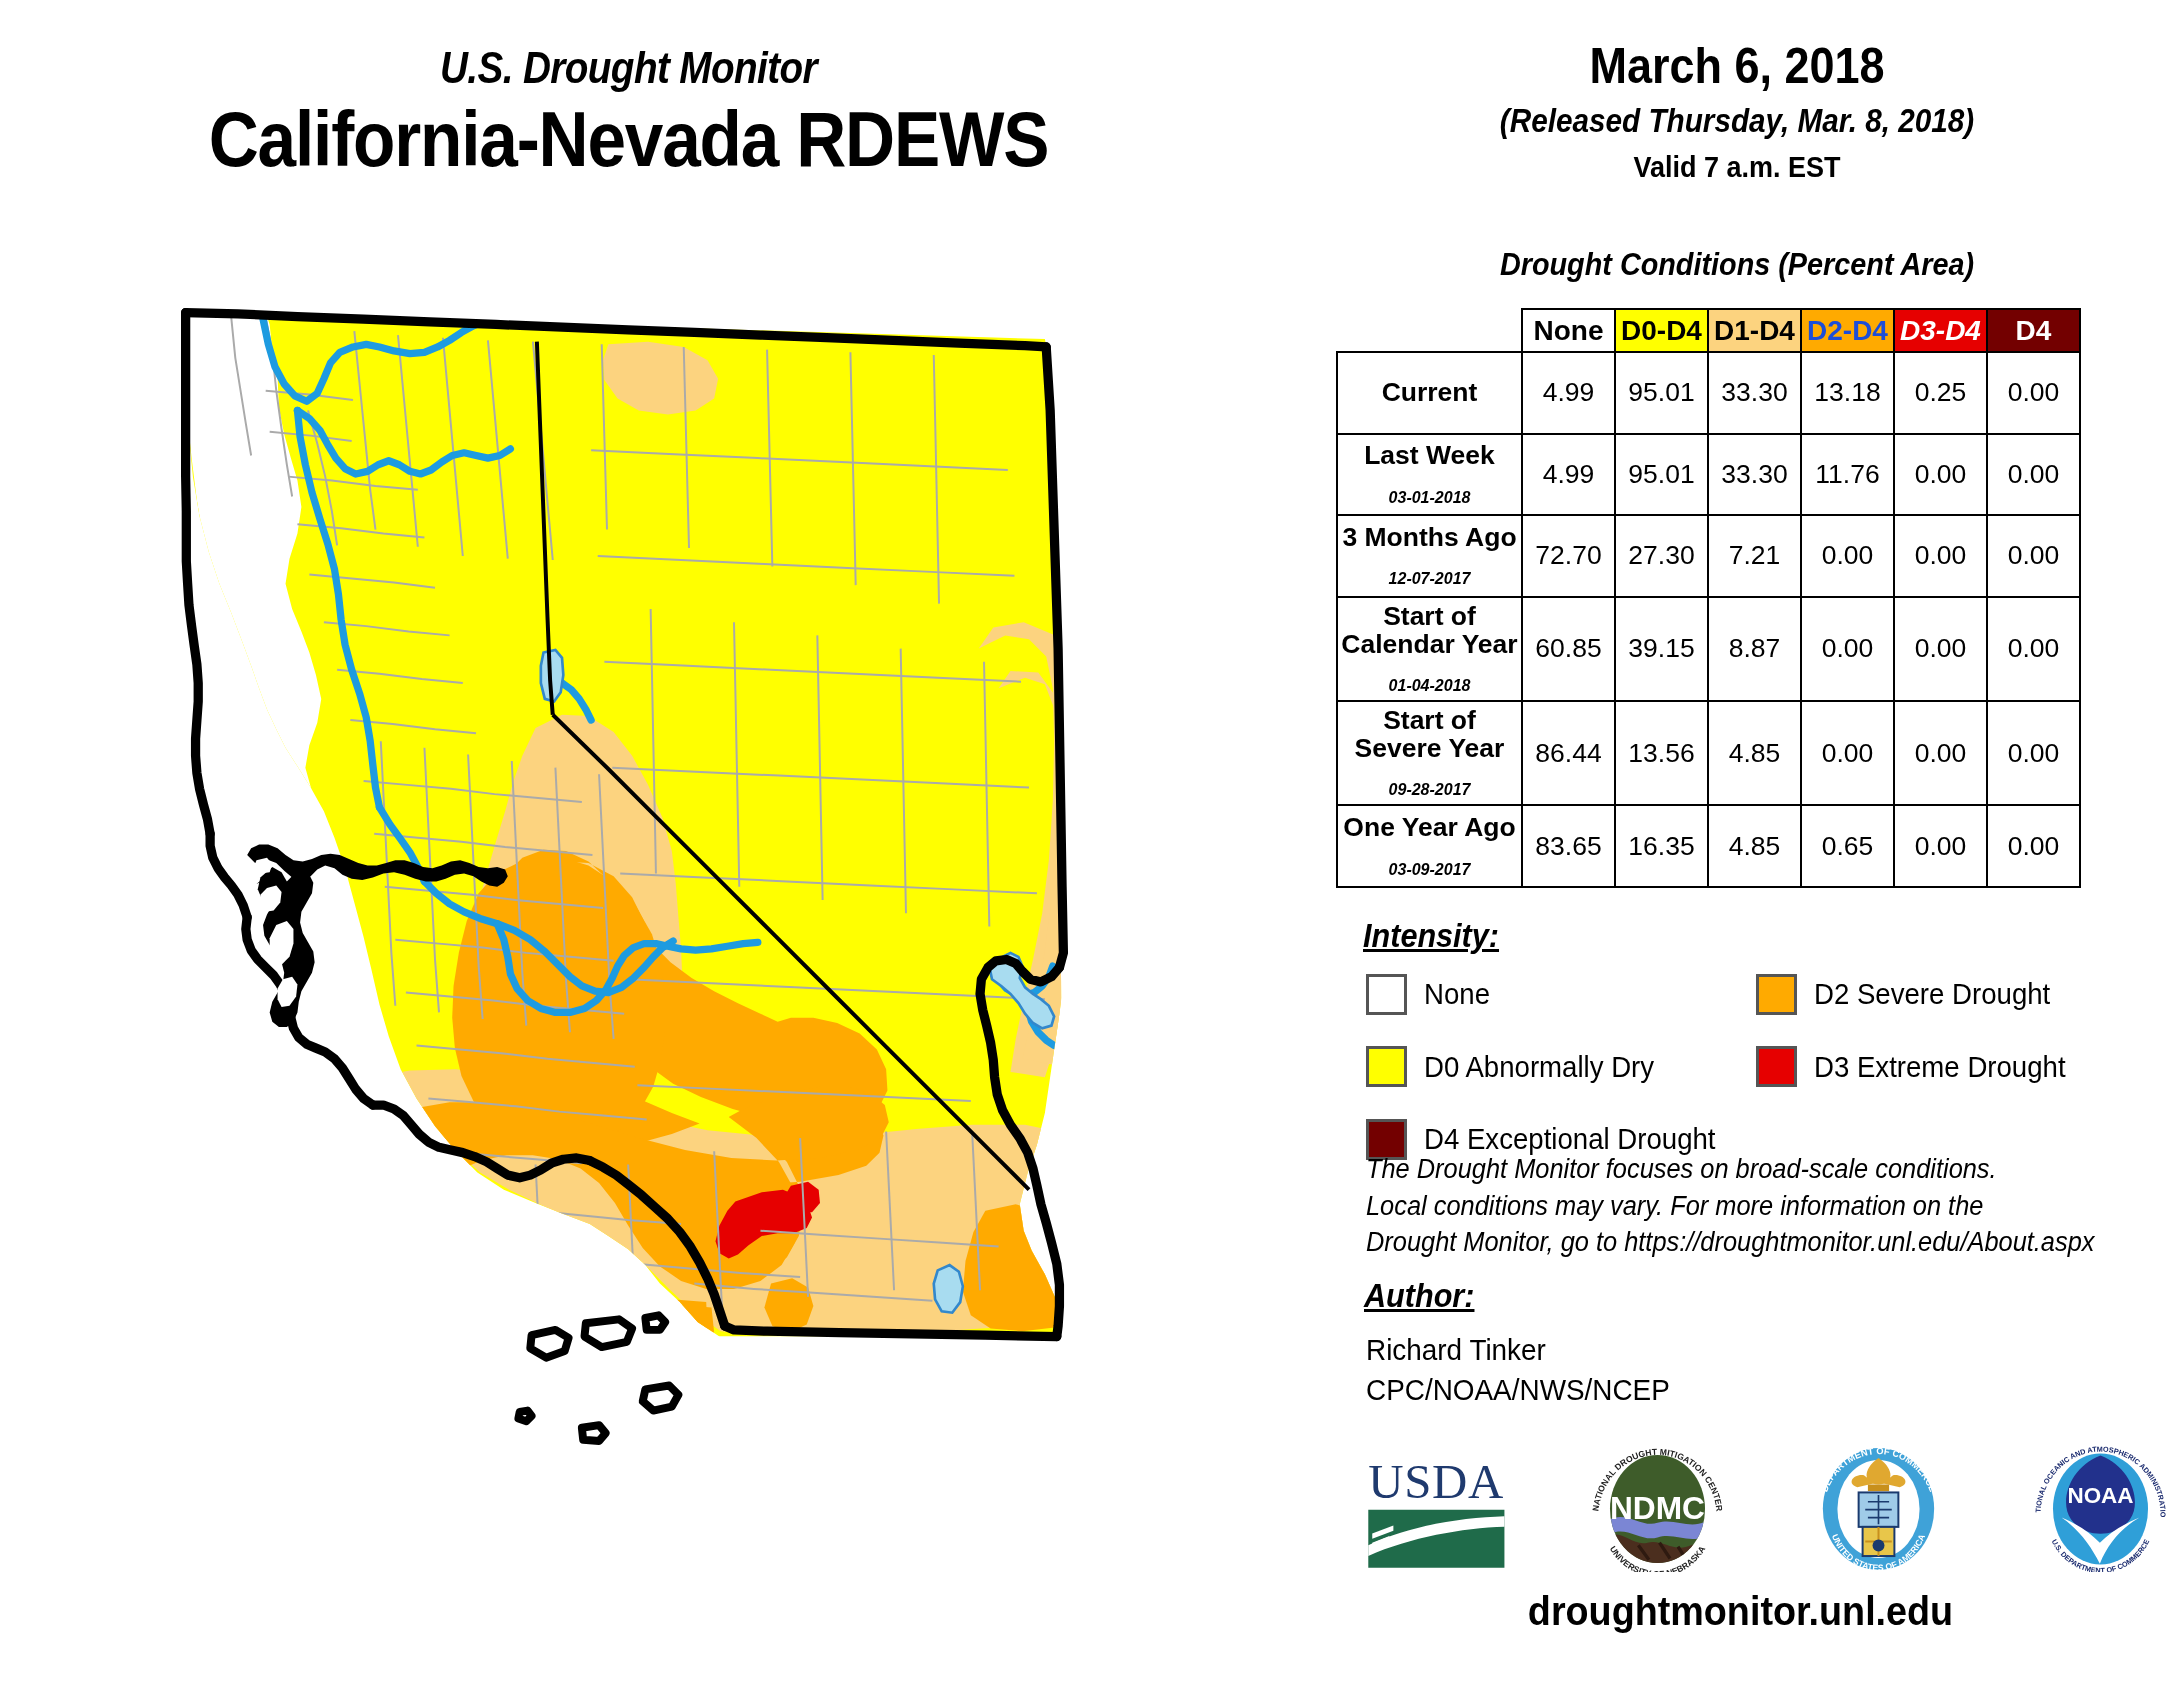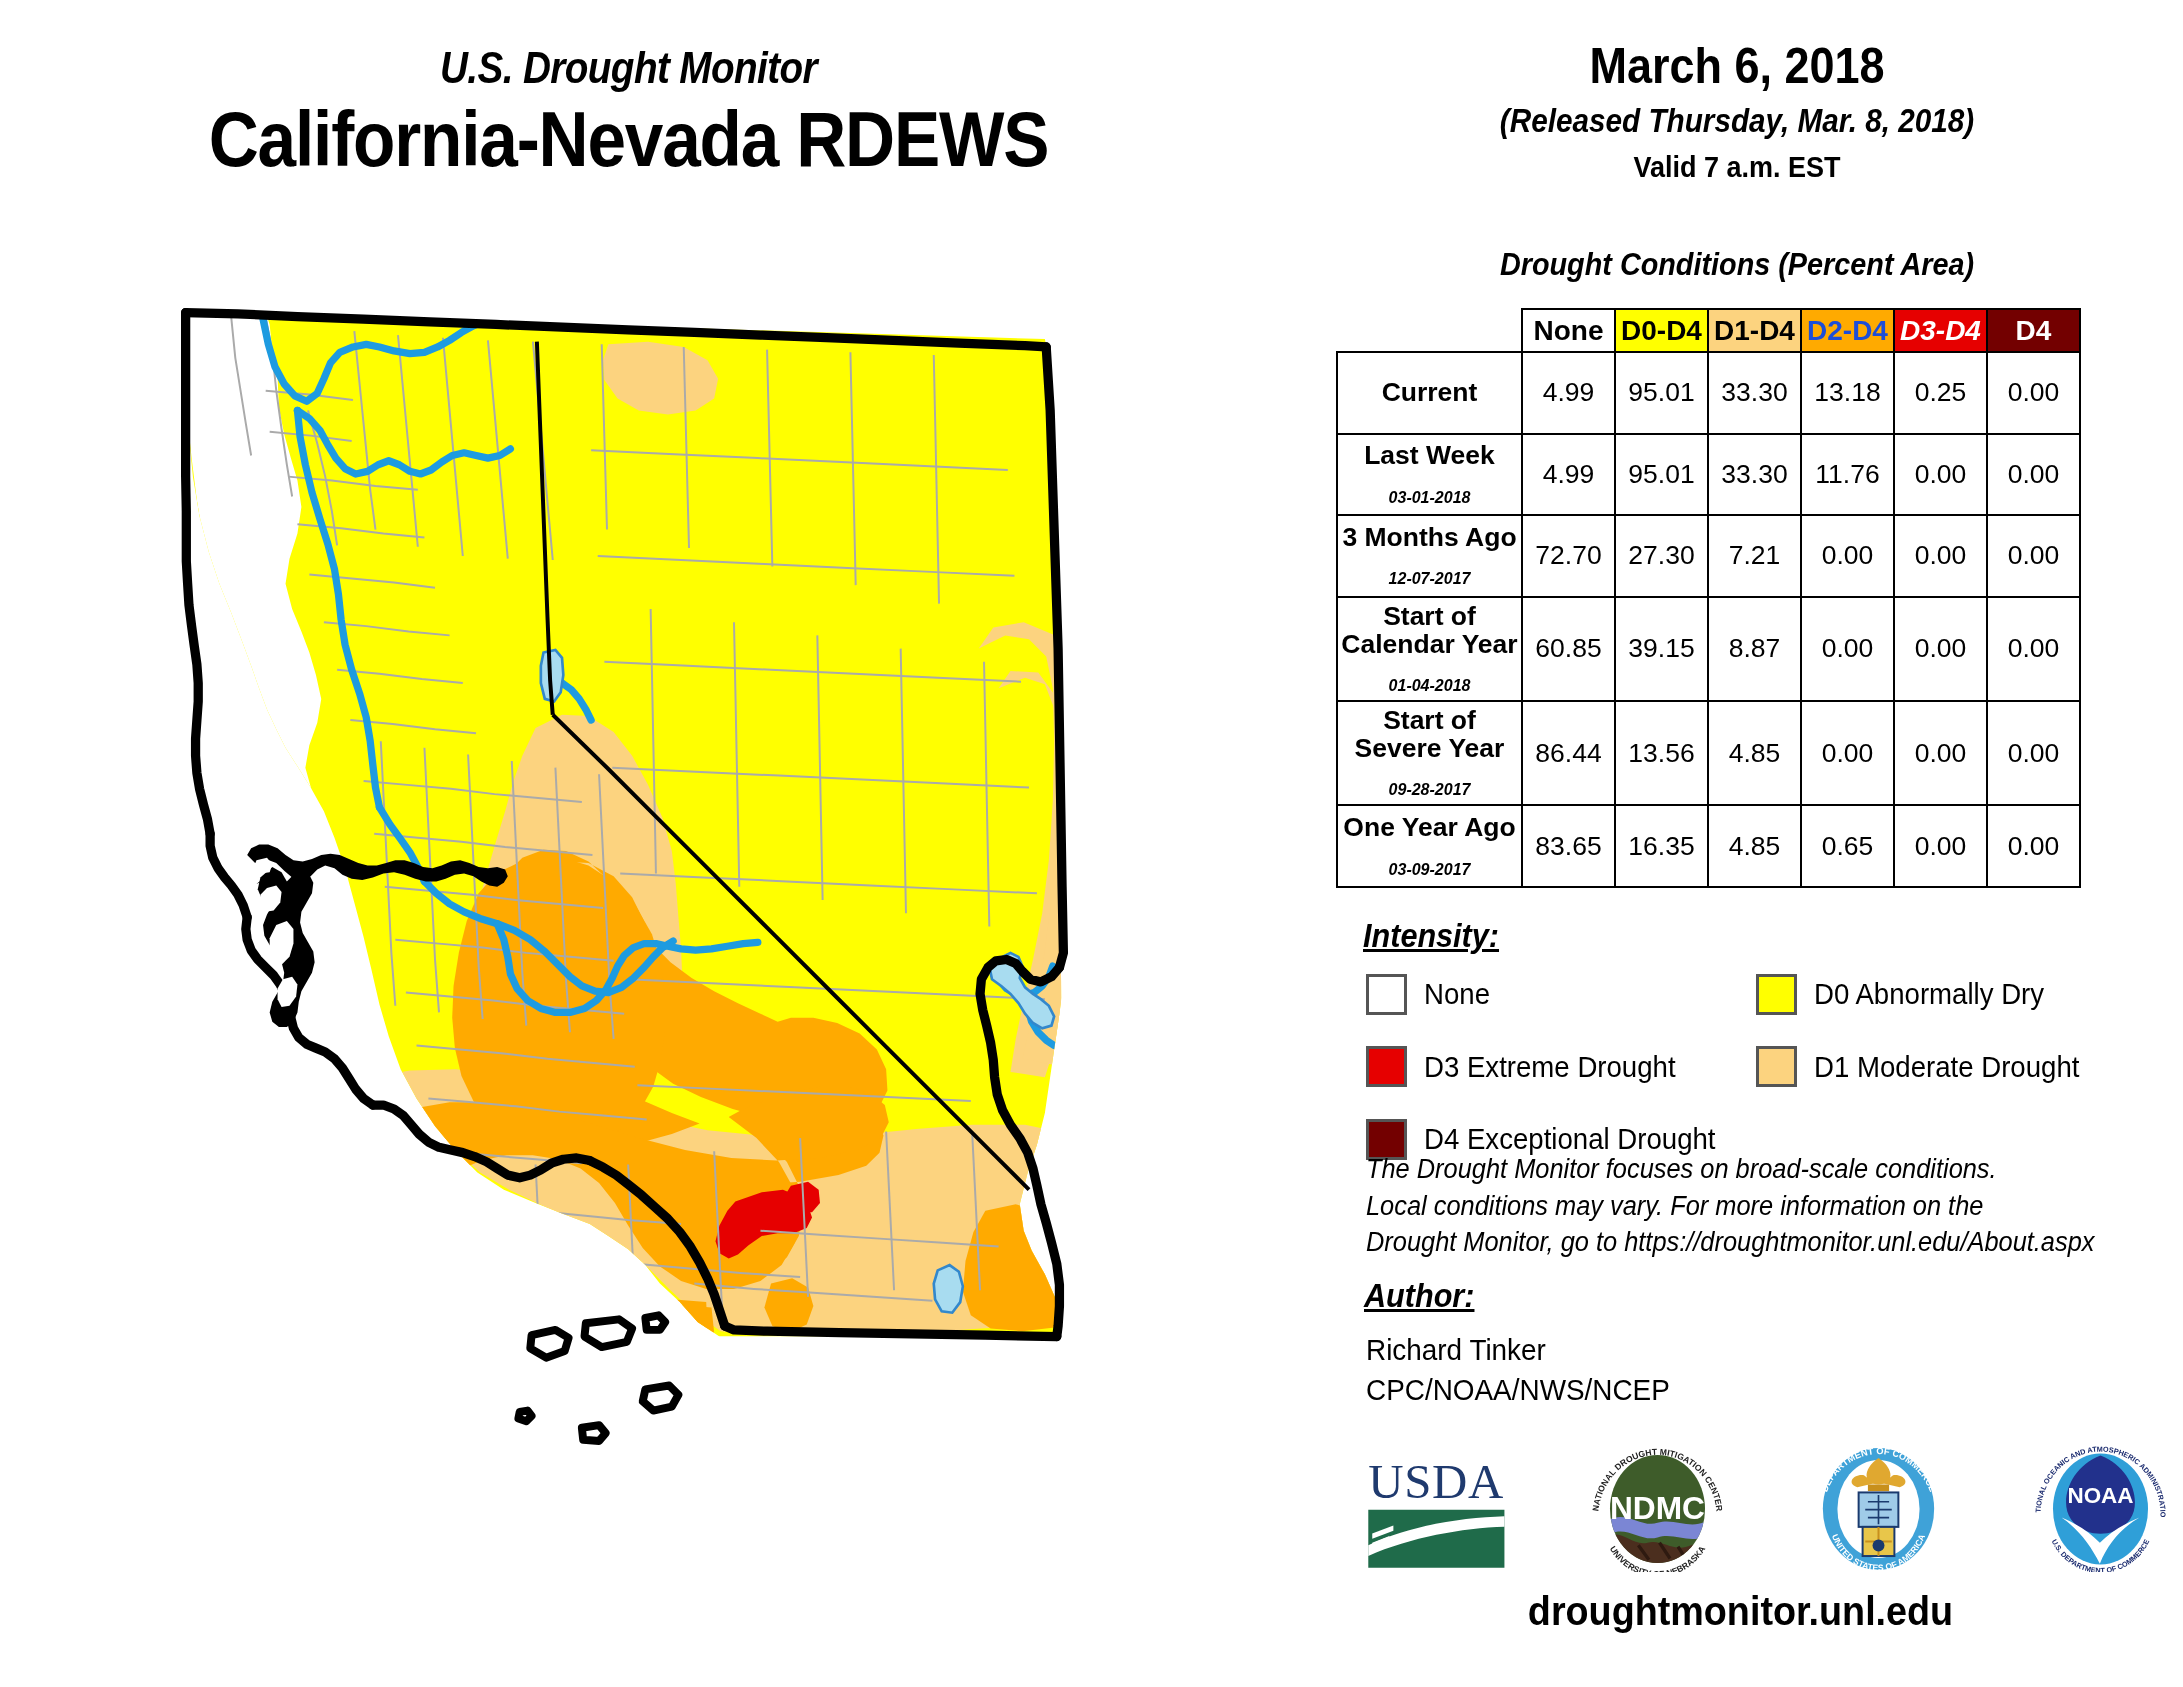--- a/index.html
+++ b/index.html
@@ -194,30 +194,30 @@
     </tbody>
 </table>
 
 <div id="intensity-head">Intensity:</div>
 <div id="legend">
     <div class="lg-item">
       <span class="lg-sw" style="background: rgb(255, 255, 255);"></span>
       <span class="lg-tx">None</span>
     </div>
     <div class="lg-item">
+      <span class="lg-sw" style="background: rgb(255, 170, 0);"></span>
+      <span class="lg-tx">D2 Severe Drought</span>
+    </div>
+    <div class="lg-item">
       <span class="lg-sw" style="background: rgb(255, 255, 0);"></span>
       <span class="lg-tx">D0 Abnormally Dry</span>
     </div>
     <div class="lg-item">
       <span class="lg-sw" style="background: rgb(230, 0, 0);"></span>
       <span class="lg-tx">D3 Extreme Drought</span>
-    </div>
-    <div class="lg-item">
-      <span class="lg-sw" style="background: rgb(252, 211, 127);"></span>
-      <span class="lg-tx">D1 Moderate Drought</span>
     </div>
     <div class="lg-item">
       <span class="lg-sw" style="background: rgb(115, 0, 0);"></span>
       <span class="lg-tx">D4 Exceptional Drought</span>
     </div>
   </div>
 
 <div id="disclaimer">
   <div>The Drought Monitor focuses on broad-scale conditions.</div>
   <div>Local conditions may vary. For more information on the</div>

